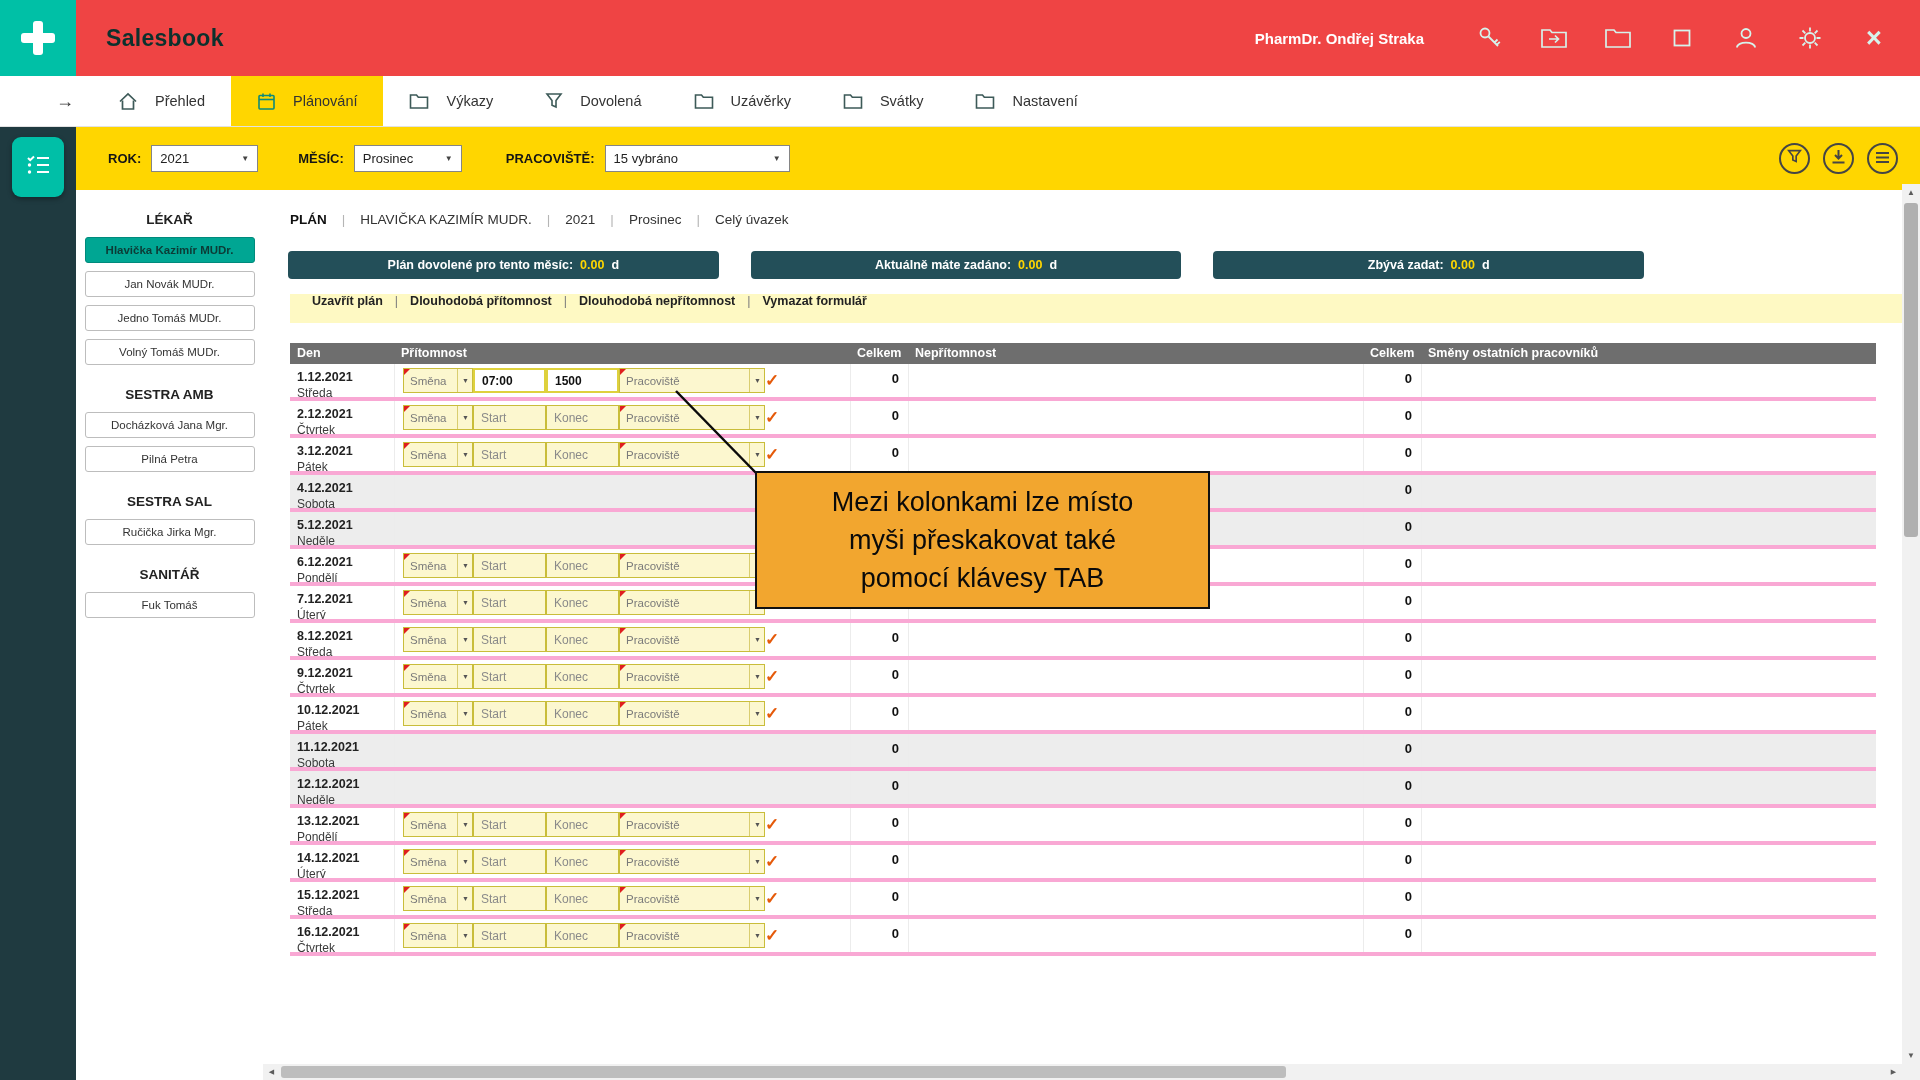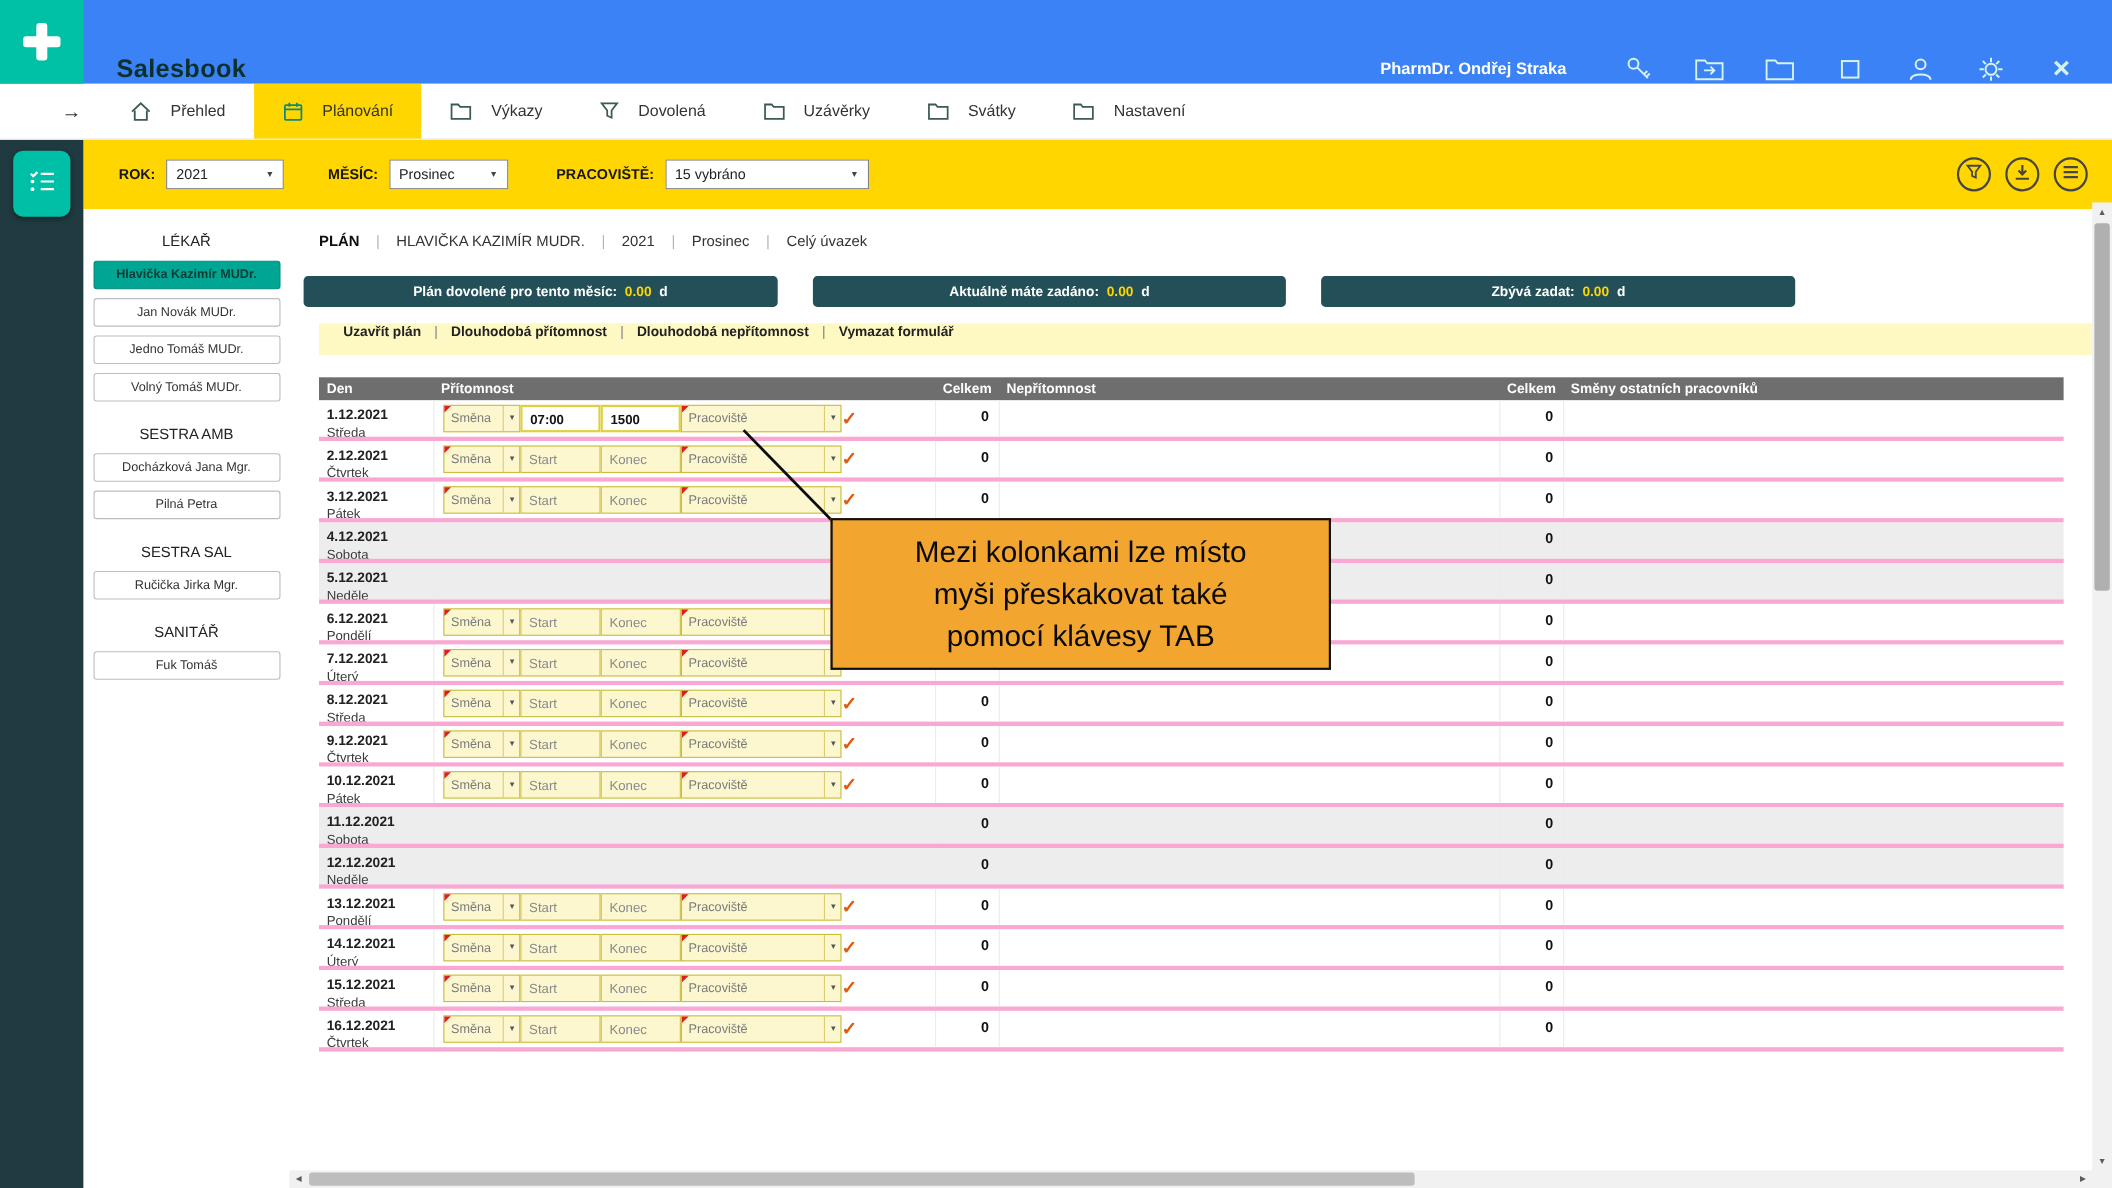--- a/index.html
+++ b/index.html
@@ -1,21 +1,21 @@
 <!DOCTYPE html>
 <html><head>
 <meta charset="utf-8">
 <style>
   *{margin:0;padding:0;box-sizing:border-box}
   html,body{width:1920px;height:1080px;overflow:hidden;background:#fff;
     font-family:"Liberation Sans",sans-serif;position:relative}
 
   
-  .topbar{position:absolute;left:0;top:0;width:1920px;height:76px;background:#3b82f6;
-    display:flex;align-items:flex-end;z-index:5}
+  .topbar{position:absolute;left:0;top:0;width:1920px;height:76px;background:#ef4444;
+    display:flex;align-items:center;z-index:5}
   .logo{width:76px;height:76px;background:#00c0a6;display:flex;align-items:center;justify-content:center;flex:none}
   .logo-cross{position:relative;width:34px;height:34px}
   .logo-cross::before{content:"";position:absolute;left:12px;top:0;width:10px;height:34px;background:#fff;border-radius:3px}
   .logo-cross::after{content:"";position:absolute;left:0;top:12px;width:34px;height:10px;background:#fff;border-radius:3px}
   .app-title{margin-left:30px;font-size:23px;font-weight:bold;color:#0c312d;letter-spacing:.3px}
   .topbar-right{margin-left:auto;display:flex;align-items:center;margin-right:14px}
   .topbar-user{color:#fff;font-weight:bold;font-size:15px;margin-right:34px;white-space:nowrap}
   .topbar-icons{display:flex;align-items:center}
   .tb-icon{width:64px;display:flex;align-items:center;justify-content:center;cursor:pointer;color:#d6f3ec}
 
@@ -40,32 +40,32 @@
   .f-prac{width:185px}
   .f-buttons{margin-left:auto;display:flex;gap:13px;margin-right:22px}
   .f-circle{width:31px;height:31px;border-radius:50%;border:2px solid #454545;display:flex;
     align-items:center;justify-content:center;cursor:pointer;color:#454545}
 
   
   .left-strip{position:absolute;left:0;top:127px;width:76px;height:953px;background:#1f3a40;z-index:2}
   .strip-btn{position:absolute;left:12px;top:137px;width:52px;height:60px;background:#00bfa7;border-radius:9px;
     display:flex;align-items:center;justify-content:center;cursor:pointer;z-index:6;box-shadow:0 2px 5px rgba(0,0,0,.35)}
   .sidebar{position:absolute;left:76px;top:190px;width:187px;height:890px;background:#fff;overflow:hidden;z-index:2}
-  .sb-heading{font-size:13.5px;font-weight:normal;color:#222;text-align:center;margin:22px 0 10px}
+  .sb-heading{font-size:13.5px;font-weight:bold;color:#222;text-align:center;margin:22px 0 10px}
   .sb-item{width:170px;margin:0 auto 8px;border:1px solid #bdbdbd;border-radius:3px;background:#fff;
     font-size:11.5px;color:#333;text-align:center;padding:6px 3px;cursor:pointer;white-space:nowrap;overflow:hidden}
   .sb-item.selected{background:#00a693;border-color:#008a7c;color:#0c3b36;font-weight:bold}
 
   
   .content{position:absolute;left:263px;top:190px;width:1639px;height:890px;background:#fff;z-index:1;overflow:hidden}
   .breadcrumb{position:absolute;left:27px;top:22px;display:flex;align-items:center;gap:15px;font-size:13.5px;color:#333;white-space:nowrap}
   .bc-first{font-weight:bold;color:#101010}
   .bc-sep{color:#b5b5b5}
 
-  .banners{position:absolute;left:13px;top:61px;width:1356px;display:flex;gap:32px}
+  .banners{position:absolute;left:25px;top:61px;width:1356px;display:flex;gap:32px}
   .banner{flex:1;height:28px;background:#234f59;border-radius:4px;display:flex;align-items:center;justify-content:center;
     gap:7px;color:#fff;font-size:12.5px;font-weight:bold;white-space:nowrap}
   .banner .val{color:#ffd600}
 
   .toolbar{position:absolute;left:27px;top:104px;width:1874px;height:29px;background:#fef9c3;
     display:flex;align-items:flex-start;padding:0 10px;font-size:12.5px}
   .tb-action{font-weight:bold;color:#222;cursor:pointer;padding:0 12px;white-space:nowrap}
   .tb-sep{color:#7c7c7c}
   .uvazek-label{margin-left:auto;font-weight:bold;color:#222;margin-right:10px}
   .uvazek-select{width:183px;height:23px;background:#fff;border:1px solid #8a8a8a;display:flex;align-items:center;

